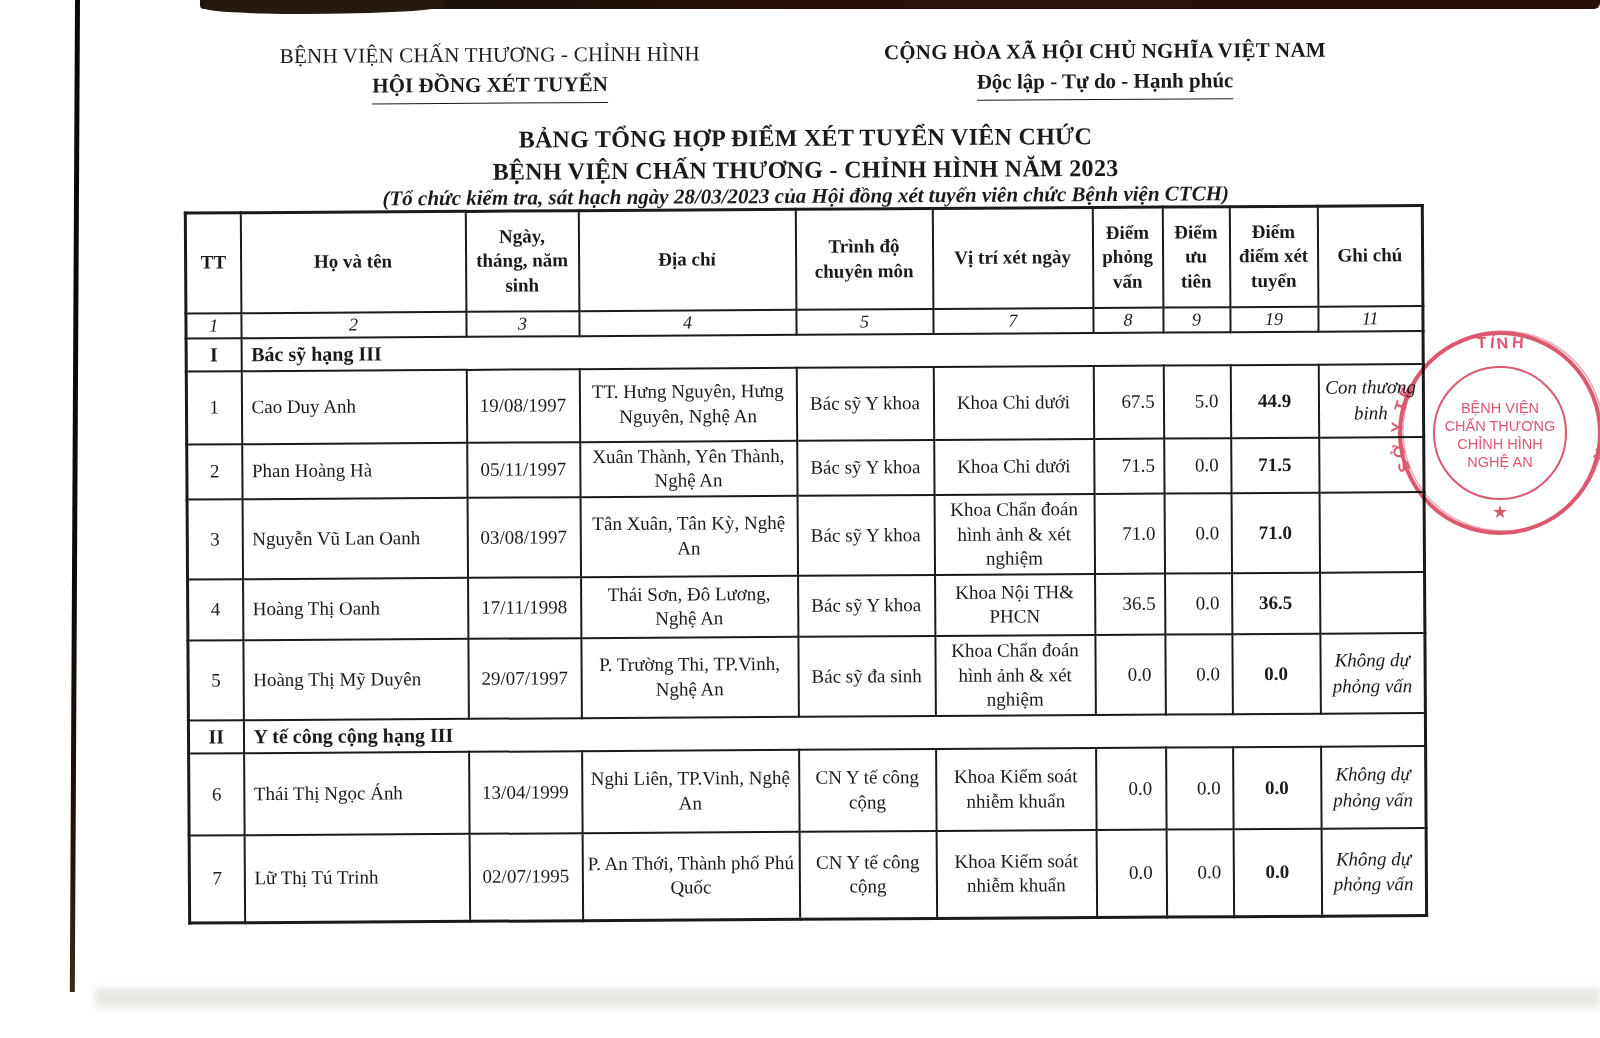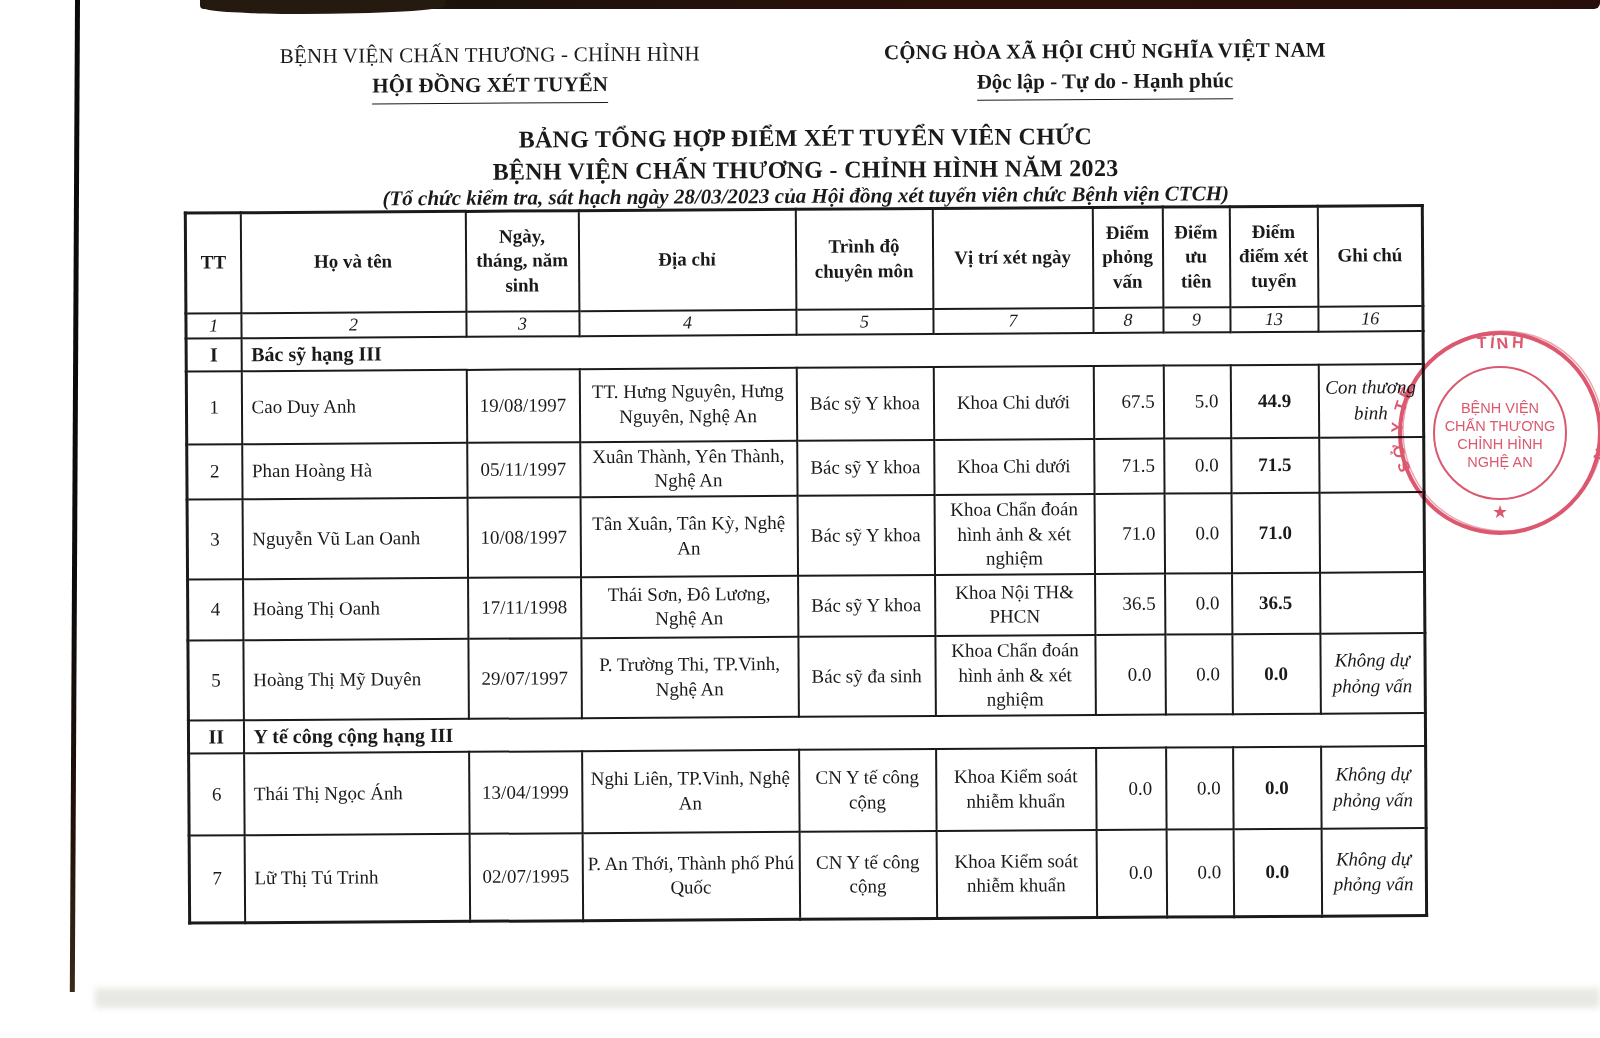--- a/index.html
+++ b/index.html
@@ -142,22 +142,22 @@
         </tr>
         <tr class="nrow h-num">
           <td>1</td>
           <td>2</td>
           <td>3</td>
           <td>4</td>
           <td>5</td>
           <td>7</td>
           <td>8</td>
           <td>9</td>
-          <td>13</td>
-          <td>16</td>
+          <td>19</td>
+          <td>11</td>
         </tr>
       </thead>
       <tbody>
         <tr class="h-sec">
           <td class="sec-no">I</td>
           <td class="sec-title" colspan="9">Bác sỹ hạng III</td>
         </tr>
         <tr class="h-r1">
           <td class="c-tt">1</td>
           <td class="c-name">Cao Duy Anh</td>
@@ -178,21 +178,21 @@
           <td class="c-deg">Bác sỹ Y khoa</td>
           <td class="c-pos">Khoa Chi dưới</td>
           <td class="c-int">71.5</td>
           <td class="c-pri">0.0</td>
           <td class="c-tot">71.5</td>
           <td class="c-note"></td>
         </tr>
         <tr class="h-r3">
           <td class="c-tt">3</td>
           <td class="c-name">Nguyễn Vũ Lan Oanh</td>
-          <td class="c-dob">10/08/1997</td>
+          <td class="c-dob">03/08/1997</td>
           <td class="c-addr">Tân Xuân, Tân Kỳ, Nghệ An</td>
           <td class="c-deg">Bác sỹ Y khoa</td>
           <td class="c-pos">Khoa Chẩn đoán hình ảnh &amp; xét nghiệm</td>
           <td class="c-int">71.0</td>
           <td class="c-pri">0.0</td>
           <td class="c-tot">71.0</td>
           <td class="c-note"></td>
         </tr>
         <tr class="h-r4">
           <td class="c-tt">4</td>

